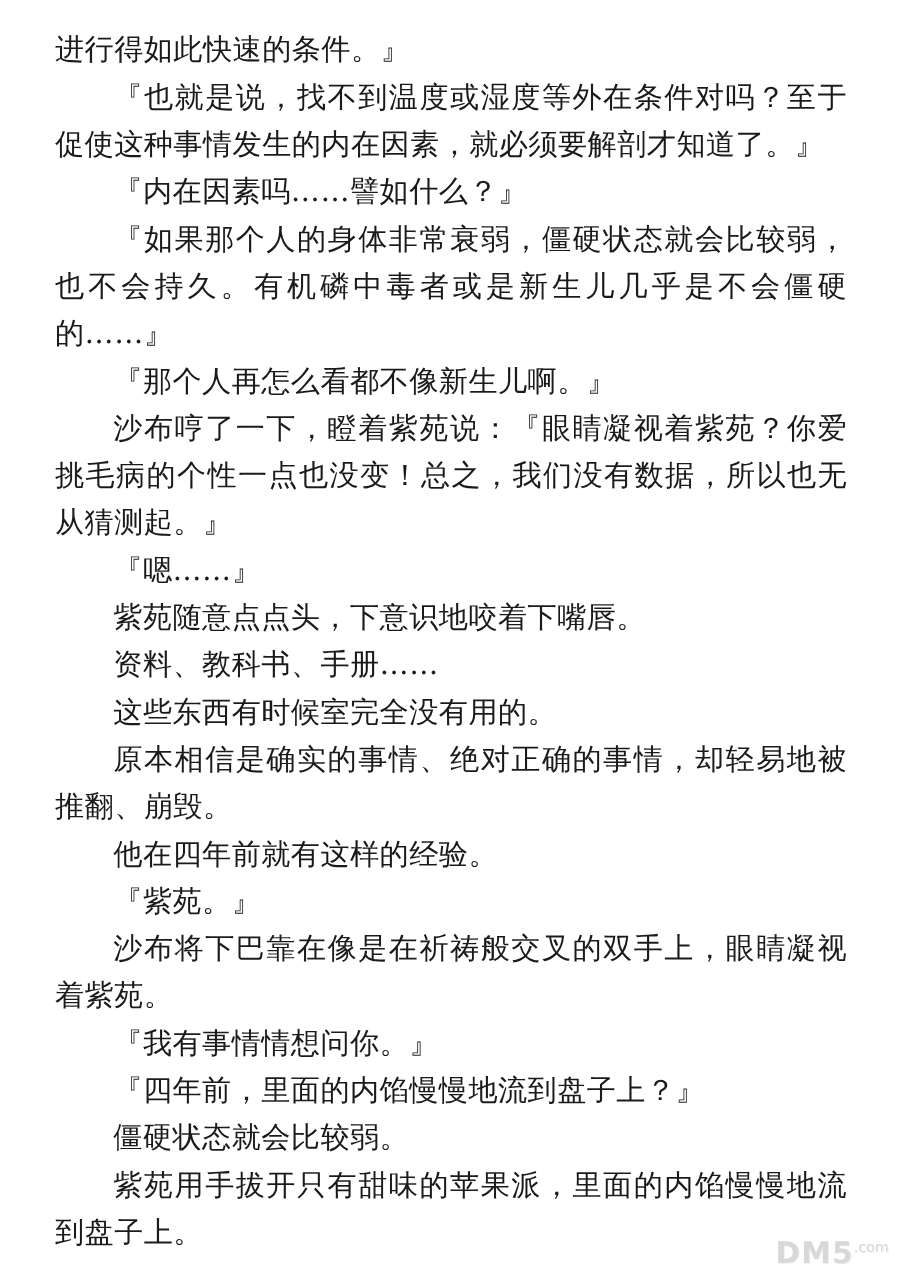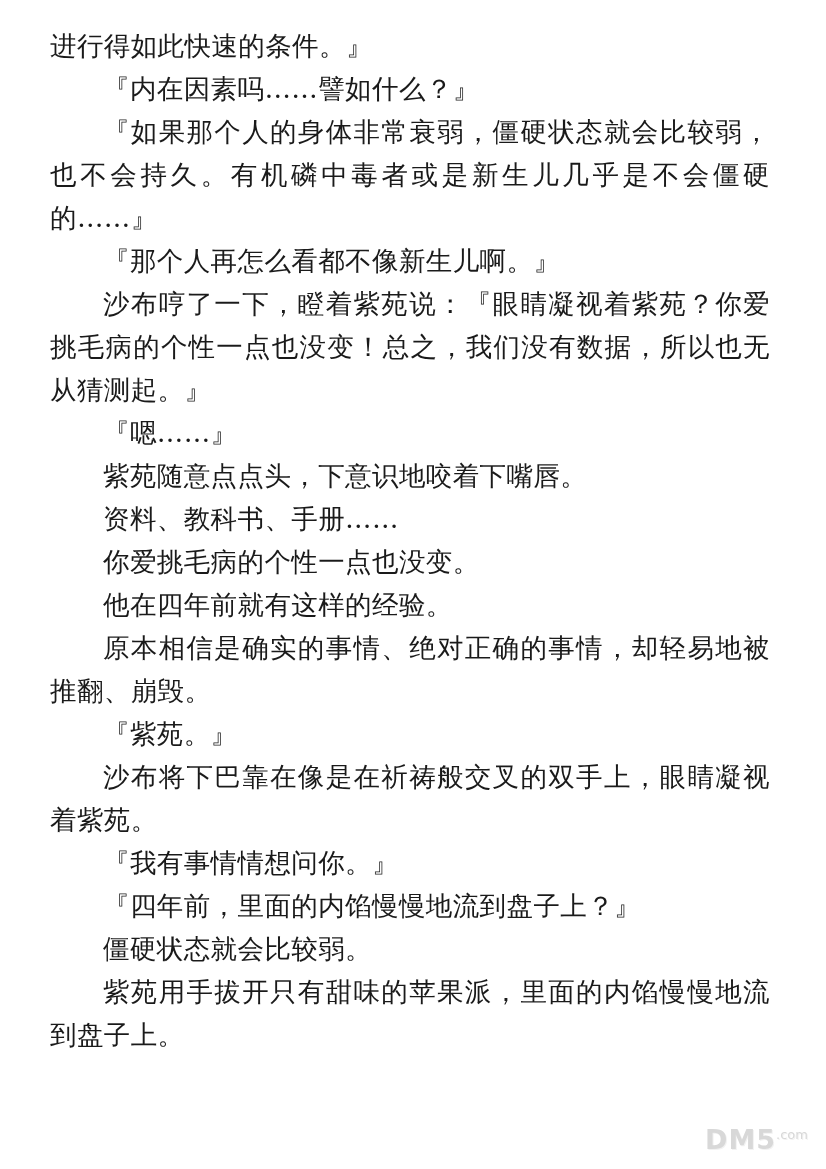--- a/index.html
+++ b/index.html
@@ -56,30 +56,31 @@
     vertical-align: super;
     letter-spacing: 0;
   }
 </style>
 </head>
 <body>
 
 <div class="page">
   <div class="text-body">
     <p class="para noindent">进行得如此快速的条件。』</p>
+    <p class="para">『也就是说，找不到温度或湿度等外在条件对吗？至于促使这种事情发生的内在因素，就必须要解剖才知道了。』</p>
     <p class="para">『内在因素吗……譬如什么？』</p>
     <p class="para">『如果那个人的身体非常衰弱，僵硬状态就会比较弱，也不会持久。有机磷中毒者或是新生儿几乎是不会僵硬的……』</p>
     <p class="para">『那个人再怎么看都不像新生儿啊。』</p>
     <p class="para">沙布哼了一下，瞪着紫苑说：『眼睛凝视着紫苑？你爱挑毛病的个性一点也没变！总之，我们没有数据，所以也无从猜测起。』</p>
     <p class="para">『嗯……』</p>
     <p class="para">紫苑随意点点头，下意识地咬着下嘴唇。</p>
     <p class="para">资料、教科书、手册……</p>
-    <p class="para">你爱挑毛病的个性一点也没变。</p>
+    <p class="para">这些东西有时候室完全没有用的。</p>
+    <p class="para">原本相信是确实的事情、绝对正确的事情，却轻易地被推翻、崩毁。</p>
     <p class="para">他在四年前就有这样的经验。</p>
-    <p class="para">原本相信是确实的事情、绝对正确的事情，却轻易地被推翻、崩毁。</p>
     <p class="para">『紫苑。』</p>
     <p class="para">沙布将下巴靠在像是在祈祷般交叉的双手上，眼睛凝视着紫苑。</p>
     <p class="para">『我有事情情想问你。』</p>
     <p class="para">『四年前，里面的内馅慢慢地流到盘子上？』</p>
     <p class="para">僵硬状态就会比较弱。</p>
     <p class="para">紫苑用手拔开只有甜味的苹果派，里面的内馅慢慢地流到盘子上。</p>
   </div>
 </div>
 
 <div class="watermark">

